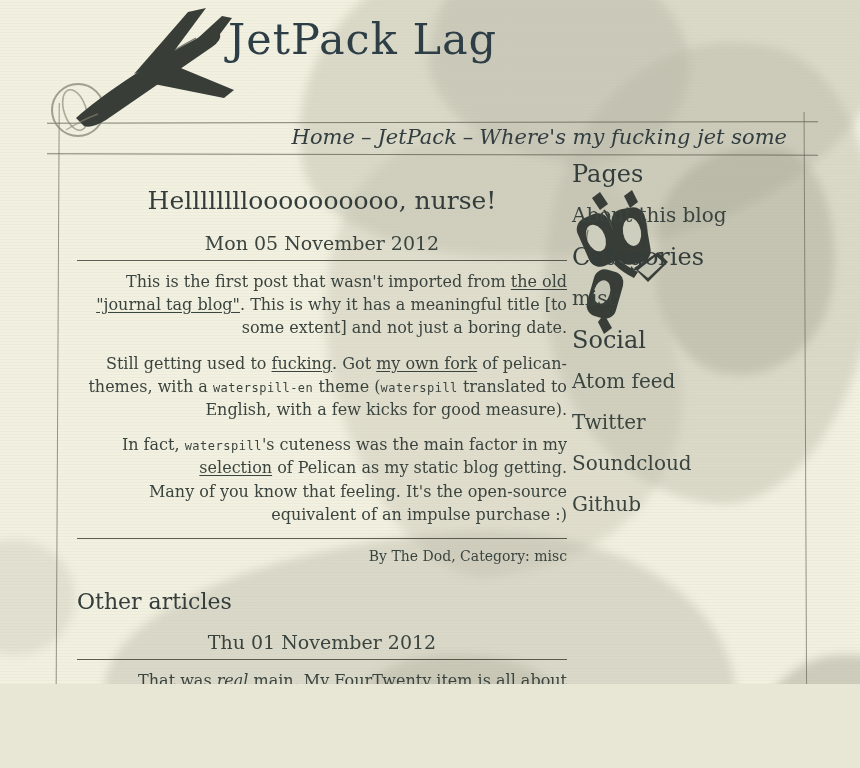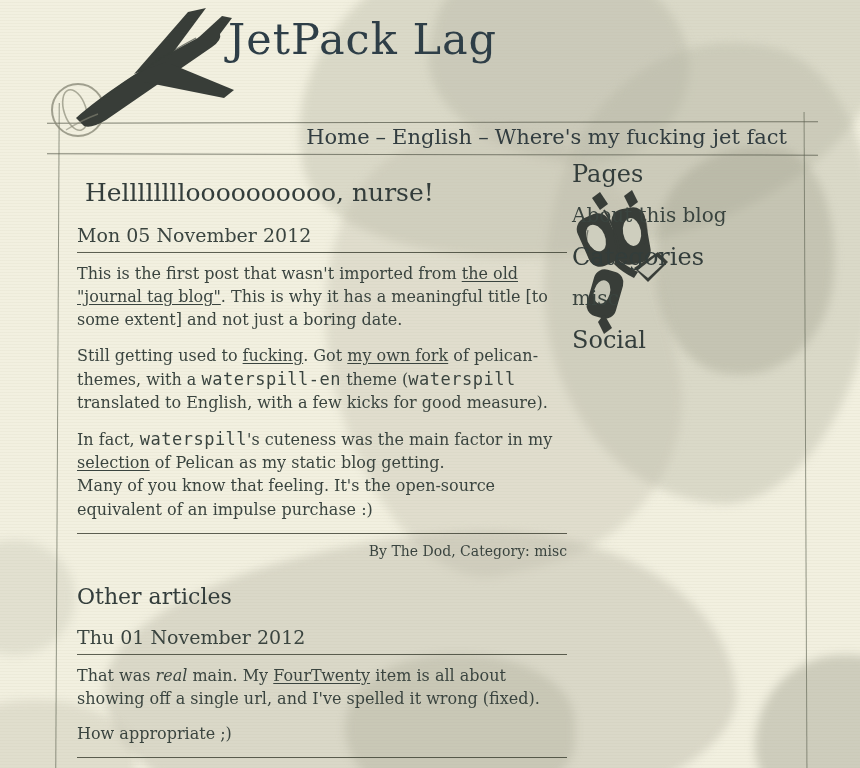--- a/index.html
+++ b/index.html
@@ -1,16 +1,16 @@
 <!DOCTYPE html>
 <html><head>
 <meta charset="utf-8">
 <style>
   html,body{margin:0;padding:0;background:#e8e6d4;}
-  .page{position:relative;width:860px;height:768px;overflow:hidden;
+  .page{position:relative;width:860px;height:684px;overflow:hidden;
     background:#f2f0e0;
     background-image:repeating-linear-gradient(0deg, rgba(205,202,178,.14) 0 1px, rgba(0,0,0,0) 1px 3px);
     font-family:"DejaVu Serif","Liberation Serif",serif;color:#3a443f;}
   
   .stain{position:absolute;pointer-events:none;filter:blur(5px);z-index:1;}
   .st1{left:295px;top:-80px;width:600px;height:330px;background:rgba(186,185,168,.42);
        border-radius:42% 58% 55% 45% / 60% 40% 62% 38%;transform:rotate(-7deg);}
   .st2{left:545px;top:40px;width:330px;height:460px;background:rgba(183,182,165,.40);
        border-radius:55% 45% 40% 60% / 45% 55% 48% 52%;transform:rotate(9deg);}
   .st3{left:330px;top:130px;width:340px;height:440px;background:rgba(190,189,171,.36);
@@ -35,30 +35,30 @@
   .rh2{left:47px;top:154px;width:771px;transform:rotate(.1deg);}
   .rule-v{position:absolute;width:1px;background:#5e6253;opacity:.65;z-index:2;}
   .rv-left{left:57px;top:103px;height:665px;transform:rotate(.3deg);}
   .rv-right{left:805px;top:112px;height:656px;transform:rotate(-.25deg);}
   
   .site-title{position:absolute;left:228px;top:14px;margin:0;font-size:43px;font-weight:400;
     color:#2e3e47;z-index:3;letter-spacing:1px;}
   .plane{position:absolute;left:46px;top:2px;z-index:3;}
   .nav{position:absolute;left:47px;top:125px;width:740px;text-align:right;font-size:21px;
     color:#323d40;z-index:3;white-space:nowrap;}
-  .nav a{color:#323d40;text-decoration:none;}
+  .nav a{color:#323d40;text-decoration:none;font-style:italic;}
   .nav .sep{padding:0 6px;}
   
   .main{position:absolute;left:77px;top:170px;width:490px;z-index:3;}
-  .article-title{font-size:25px;font-weight:400;margin:8px;color:#333d3b;}
-  .article-date{font-size:19px;margin:17px 0 0;color:#3a443f;}
+  .article-title{font-size:25px;font-weight:400;margin:16px;color:#333d3b;text-align:center;}
+  .article-date{font-size:19px;margin:17px 0 0;color:#3a443f;text-align:center;}
   .main hr{border:none;border-top:1px solid rgba(66,69,55,.85);margin:6px 0 9px;}
-  .main p{margin:0 0 12px;font-size:16px;line-height:1.45;}
+  .main p{margin:0 0 12px;font-size:16px;line-height:1.45;text-align:right;}
   .main a{color:#3a443f;text-decoration:underline;text-underline-offset:2px;}
-  .main code{font-family:"DejaVu Sans Mono","Liberation Mono",monospace;font-size:17px;
+  .main code{font-family:"DejaVu Sans Mono","Liberation Mono",monospace;font-size:12px;
     letter-spacing:.5px;}
   .article-footer{text-align:right;font-size:14px;margin:2px 0 0;}
   .other-heading{font-size:22px;font-weight:400;margin:25px 0 1px;color:#333d3b;}
   
   .sidebar{position:absolute;right:73px;top:160px;width:215px;text-align:left;z-index:3;}
   .sidebar h2{font-size:24px;font-weight:400;margin:0 0 7px;color:#333d3b;}
   .sidebar ul{list-style:none;margin:0 0 14px;padding:0;}
   .sidebar li{margin:14px 0 8px;font-size:20px;line-height:1.35;}
   .sidebar a{color:#3a443f;text-decoration:none;}
   .jetpack{position:absolute;left:574px;top:186px;z-index:3;}
@@ -96,21 +96,21 @@
       <path class="ink" d="M98,80 L178,96 L188,88 L125,62 Z"></path>
       <path class="ink" d="M152,36 L176,14 L186,16 L168,40 Z"></path>
       <path class="ink-line" stroke-width="1.4" opacity=".65" d="M52,100 C80,78 120,52 150,36"></path>
       <path class="ink-line" stroke-width="1" opacity=".5" d="M40,120 C70,98 110,70 158,42"></path>
       <path class="faint-line" stroke-width="1.4" opacity=".6" d="M20,128 Q36,118 52,112"></path>
     </svg>
   </div>
   <h1 class="site-title">JetPack Lag</h1>
 
   <nav class="nav">
-    <a href="#">Home</a><span class="sep">–</span><a href="#">English</a><span class="sep">–</span><a href="#">Where's my fucking jet fact</a>
+    <a href="#">Home</a><span class="sep">–</span><a href="#">JetPack</a><span class="sep">–</span><a href="#">Where's my fucking jet some</a>
   </nav>
 
   <div class="main">
 
     <article>
       <h2 class="article-title">Helllllllloooooooooo, nurse!</h2>
       <div class="article-date">Mon 05 November 2012</div>
       <hr>
       <p><span>This is the first post that wasn't imported from </span><a href="#">the old "journal tag blog"</a><span>. This is why it has a meaningful title [to some extent] and not just a boring date.</span></p>
       <p><span>Still getting used to </span><a href="#">fucking</a><span>. Got </span><a href="#">my own fork</a><span> of pelican-themes, with a </span><code>waterspill-en</code><span> theme (</span><code>waterspill</code><span> translated to English, with a few kicks for good measure).</span></p>
@@ -160,16 +160,22 @@
       </ul>
     </section>
     <section>
       <h2>Categories</h2>
       <ul>
         <li><a href="#">misc</a></li>
       </ul>
     </section>
     <section>
       <h2>Social</h2>
+      <ul>
+        <li><a href="#">Atom feed</a></li>
+        <li><a href="#">Twitter</a></li>
+        <li><a href="#">Soundcloud</a></li>
+        <li><a href="#">Github</a></li>
+      </ul>
     </section>
   </aside>
 
 </div>
 
 </body></html>

